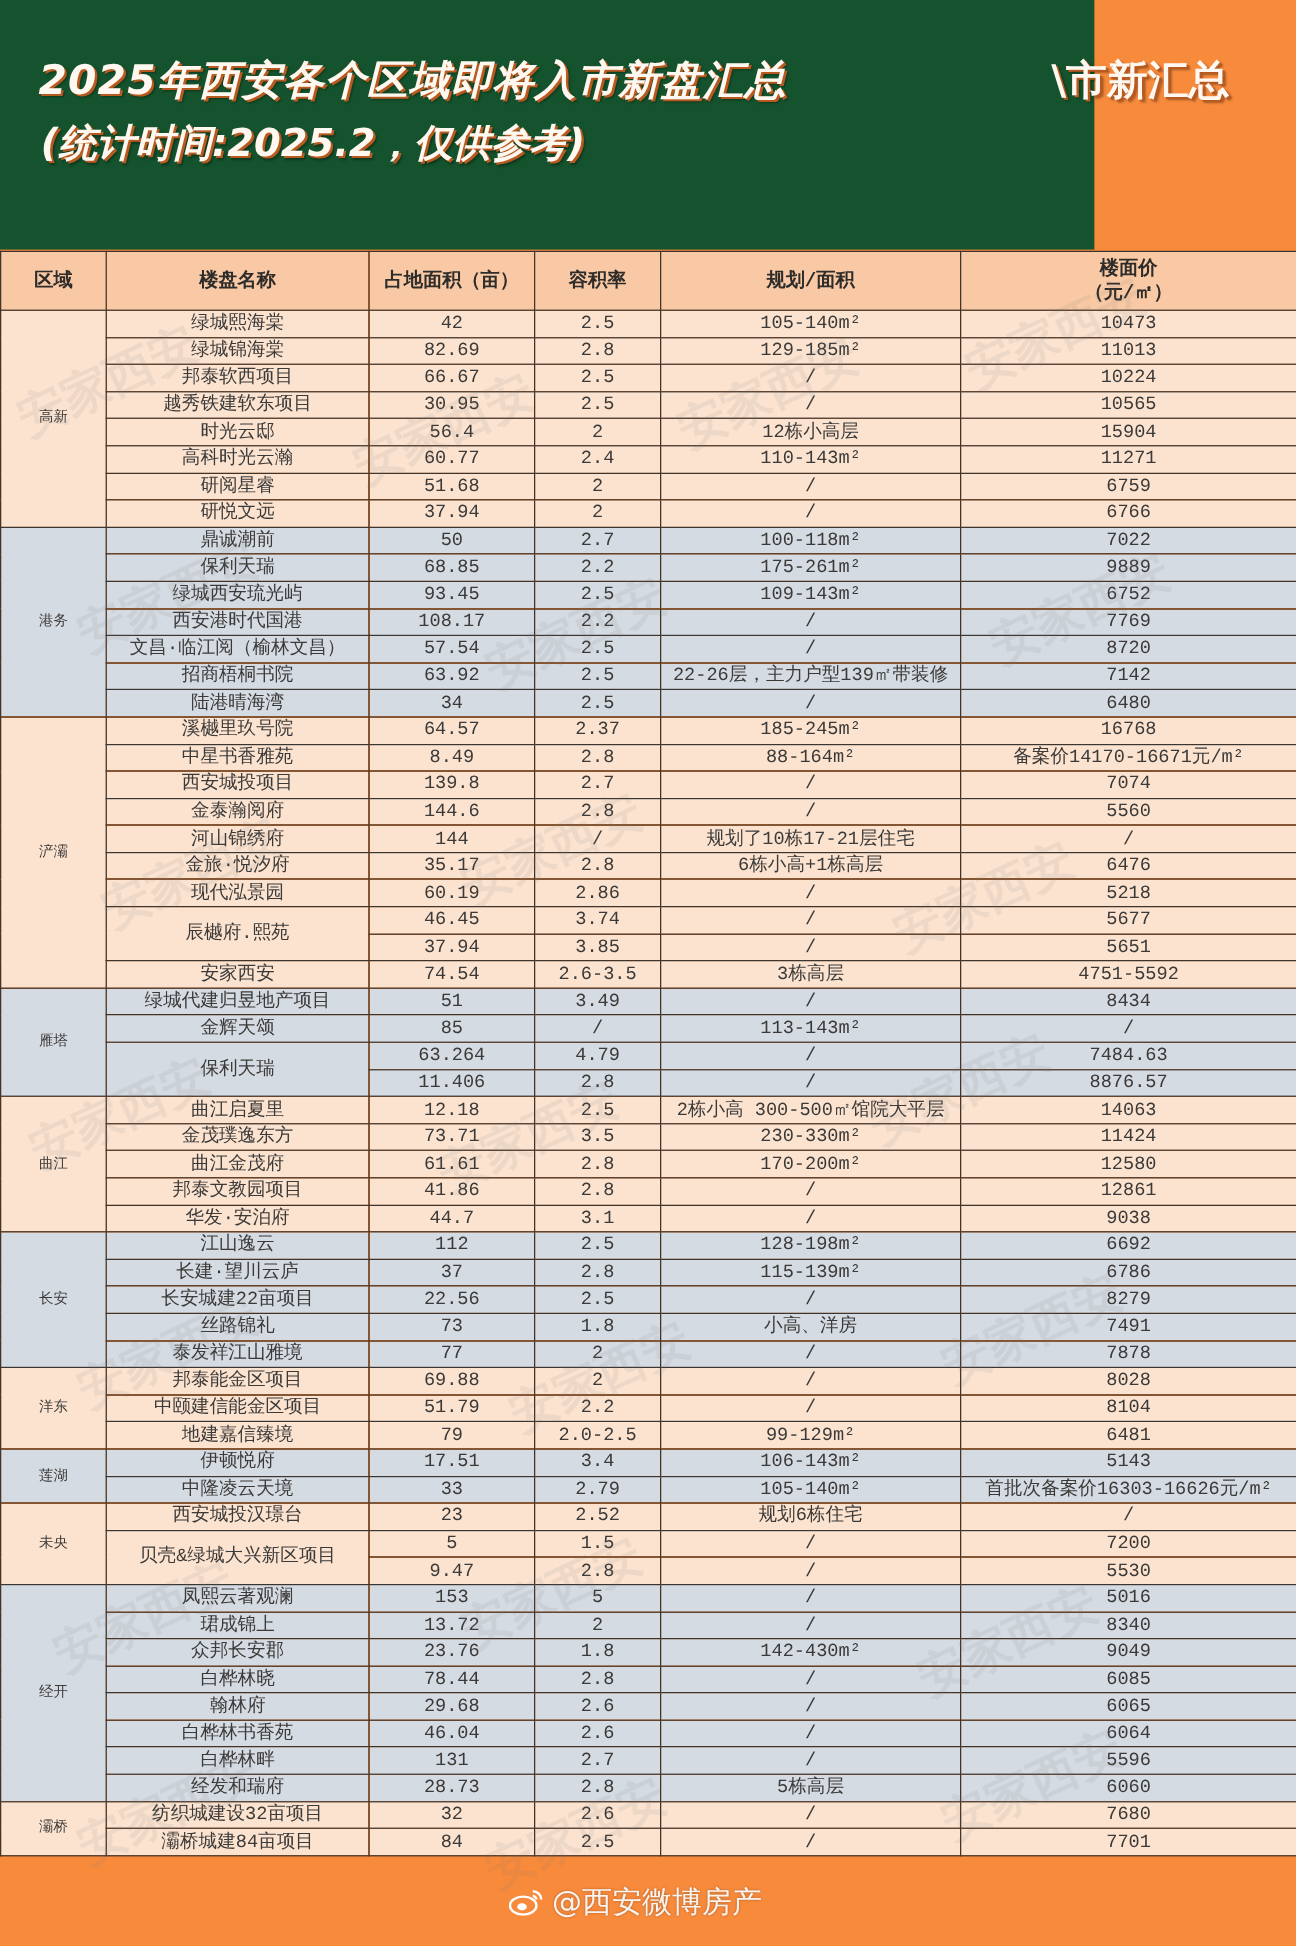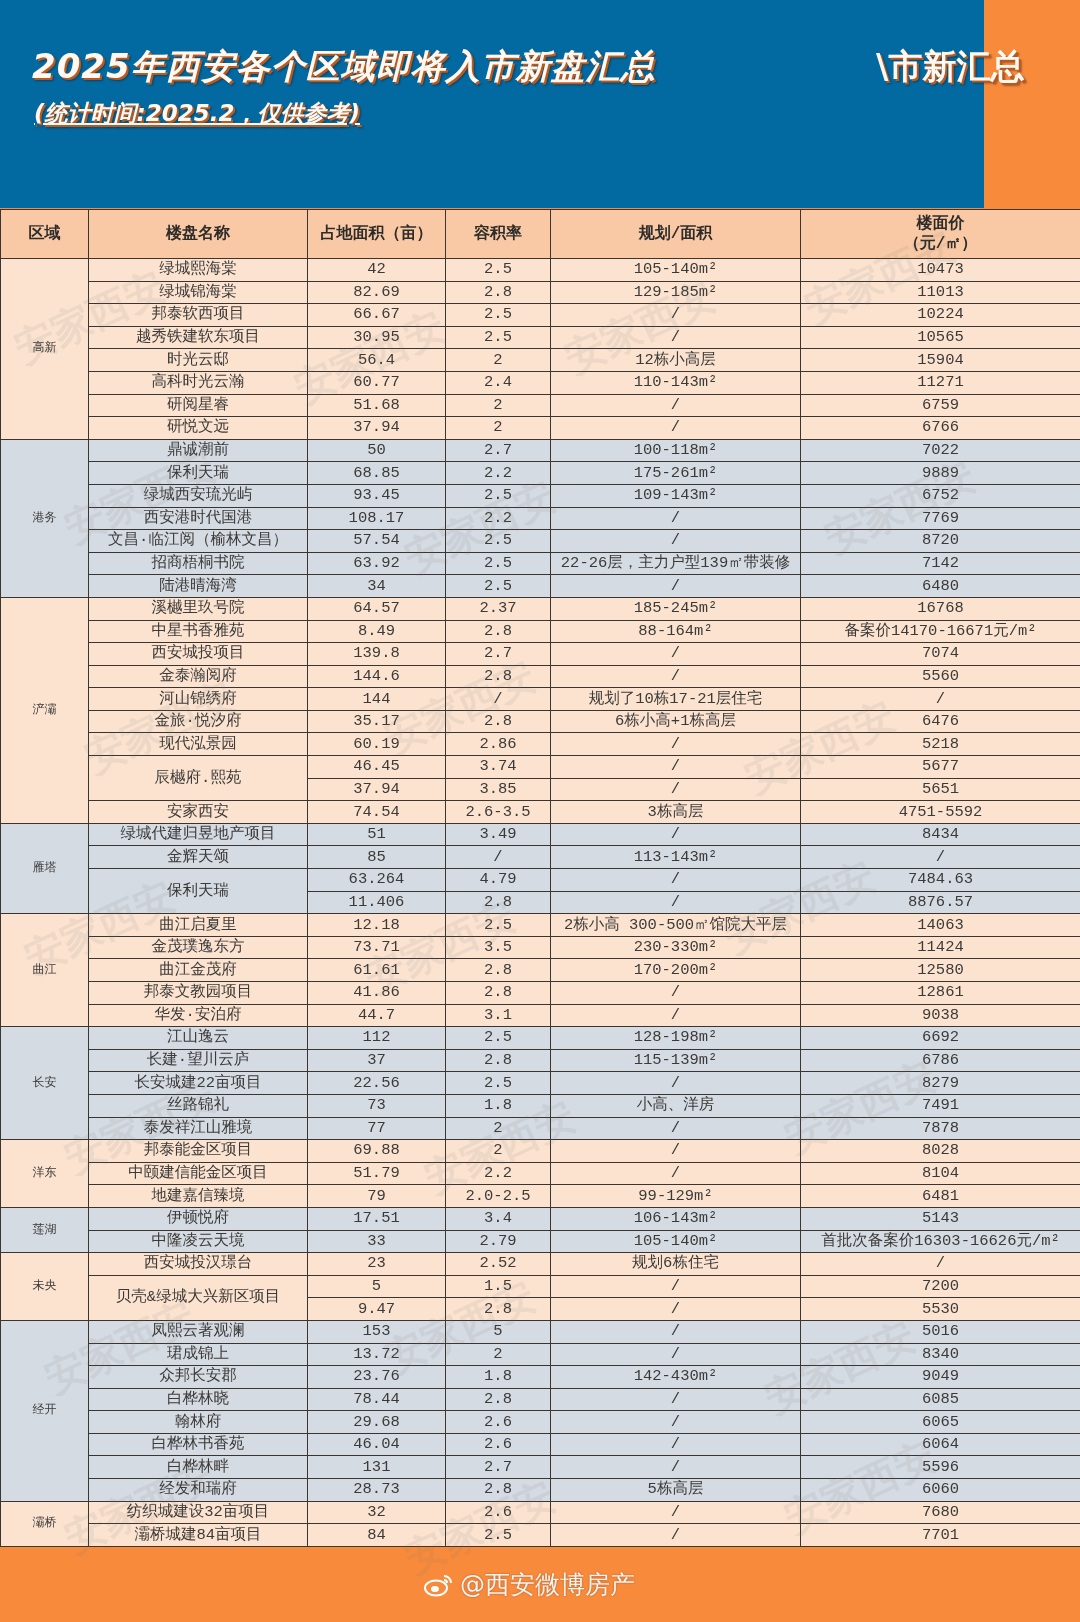--- a/index.html
+++ b/index.html
@@ -1,20 +1,20 @@
 <!DOCTYPE html>
 <html><head>
 <meta charset="utf-8">
 <style>
   html, body { margin:0; padding:0; }
   body { width:1080px; height:1622px; overflow:hidden; background:#f88a3c; font-family:"DejaVu Sans","Liberation Sans",sans-serif; position:relative; }
-  .header { position:absolute; left:0; top:0; width:984px; height:208px; background:#0369a1; }
+  .header { position:absolute; left:0; top:0; width:912px; height:208px; background:#14532d; }
   .title { position:absolute; left:32px; top:44px; font-size:34px; font-weight:bold; color:#fff8f0; letter-spacing:1px; text-shadow:2px 2px 0 #b85a20, 3px 3px 2px rgba(0,0,0,.35); white-space:nowrap; font-style:italic; }
   .title-right { position:absolute; left:876px; top:44px; font-size:34px; font-weight:bold; color:#fff8f0; text-shadow:2px 2px 0 #b85a20, 3px 3px 2px rgba(0,0,0,.35); white-space:nowrap; }
-  .subtitle { position:absolute; left:34px; top:98px; font-size:23px; font-weight:bold; color:#fff8f0; text-shadow:2px 2px 0 #b85a20, 3px 3px 2px rgba(0,0,0,.35); white-space:nowrap; font-style:italic;text-decoration:underline; }
+  .subtitle { position:absolute; left:34px; top:98px; font-size:32px; font-weight:bold; color:#fff8f0; text-shadow:2px 2px 0 #b85a20, 3px 3px 2px rgba(0,0,0,.35); white-space:nowrap; font-style:italic; }
   table { position:absolute; left:0; top:209px; width:1080px; border-collapse:collapse; table-layout:fixed; font-family:Liberation Mono, monospace; }
   th, td { border:1.5px solid #3a3530; text-align:center; color:#3c3a38; padding:0; overflow:hidden; white-space:nowrap; }
   th { background:#f8c9a4; font-size:16px; font-weight:bold; height:48px; line-height:20px; color:#2e2c2a; }
   td { font-size:15.5px; height:21.6px; line-height:21px; }
   tr.orange td { background:#fbe3d0; }
   tr.blue td { background:#d5dbe3; }
   td.district { font-size:12px;margin-left:48px; }
   .wm { position:absolute; font-size:40px; color:rgba(120,120,120,.10); transform:rotate(-25deg); pointer-events:none; white-space:nowrap; font-weight:bold; }
   .weibo { position:absolute; left:424px; top:1568px; font-size:25px; color:rgba(255,255,255,.92); text-shadow:0 0 2px rgba(0,0,0,.35); white-space:nowrap; display:flex; align-items:center; gap:6px; }
   .weibo-icon { width:30px; height:24px; display:inline-block; }

